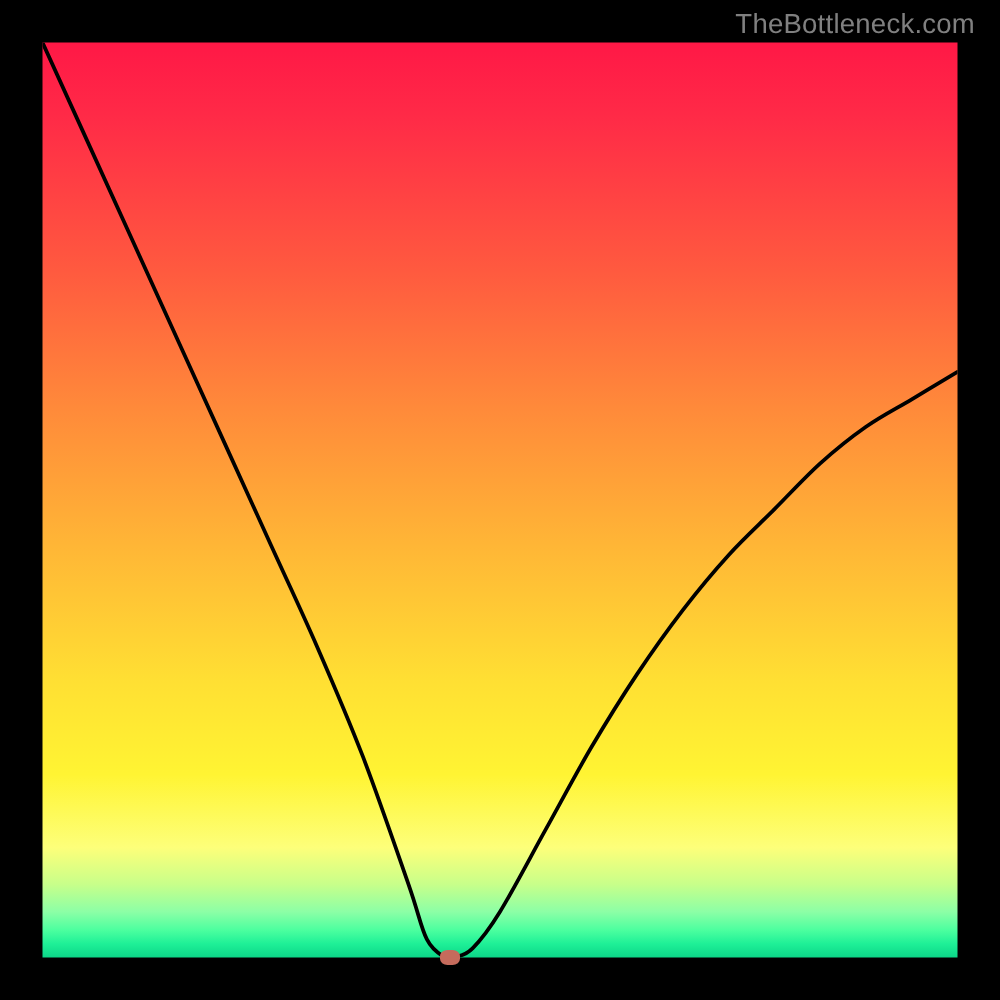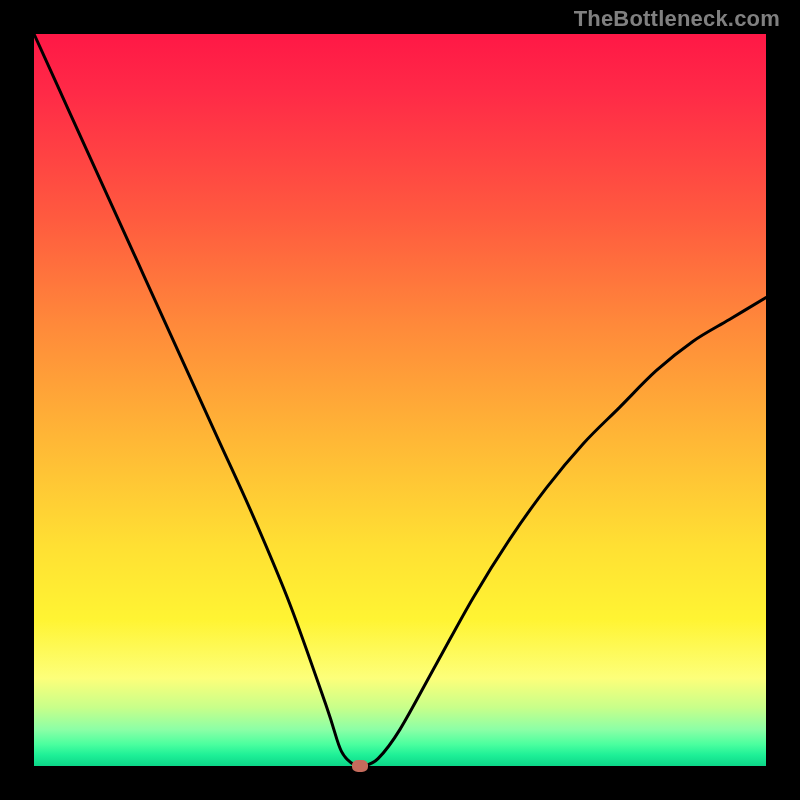--- a/index.html
+++ b/index.html
@@ -40,21 +40,21 @@
       #1ef097 98.5%,
       #0cd688 100%
     );
   }
   .watermark {
     position: absolute;
     top: 6px;
     right: 20px;
     color: #808080;
     font-size: 22px;
-    font-weight: 700;
+    font-weight: 400;
     letter-spacing: 0.2px;
     user-select: none;
   }
   svg.curve {
     position: absolute;
     top: 0;
     left: 0;
     width: 732px;
     height: 732px;
   }

